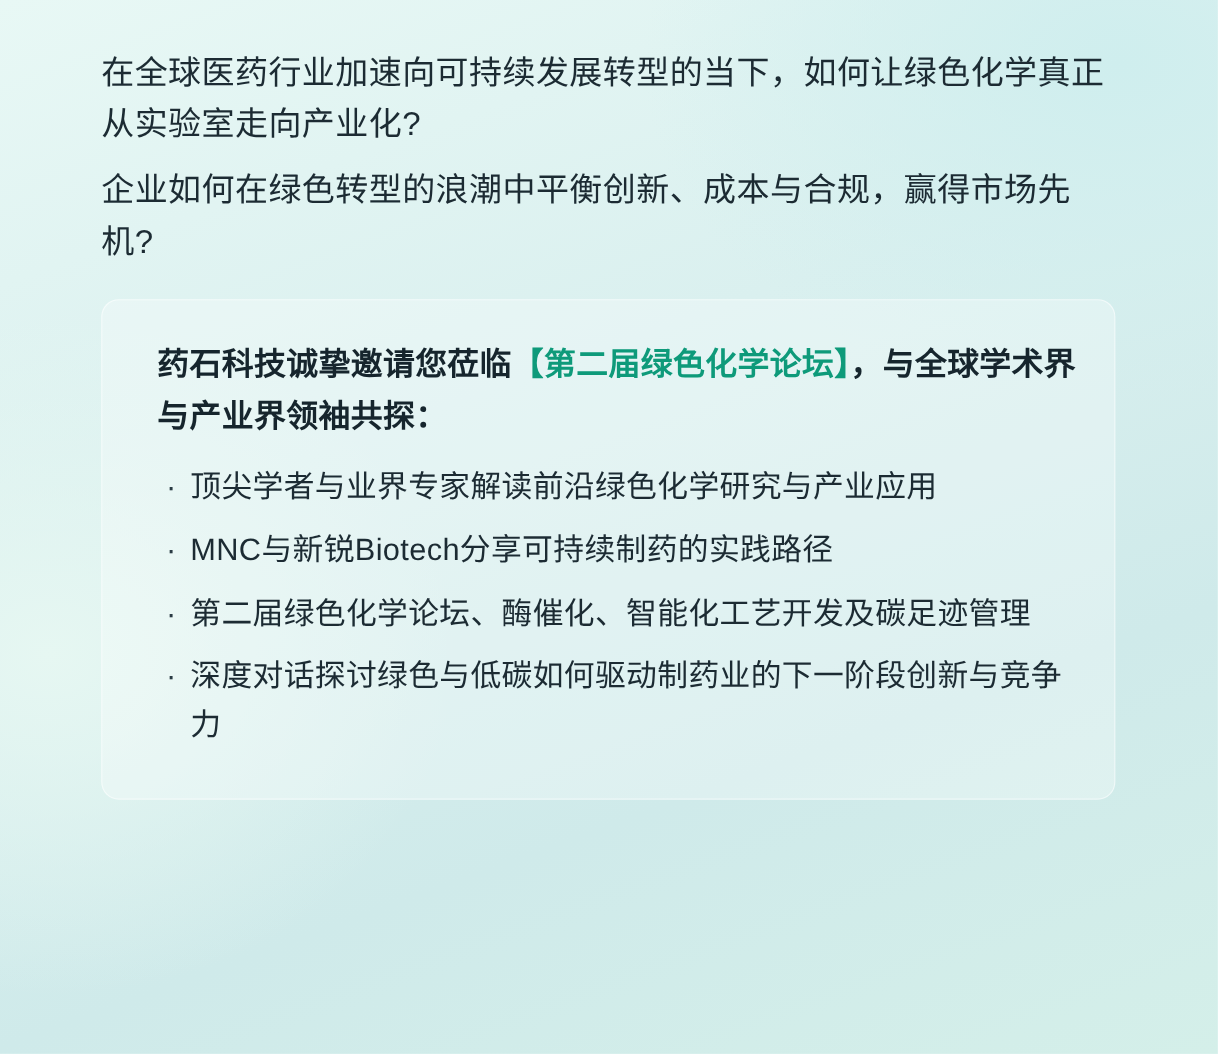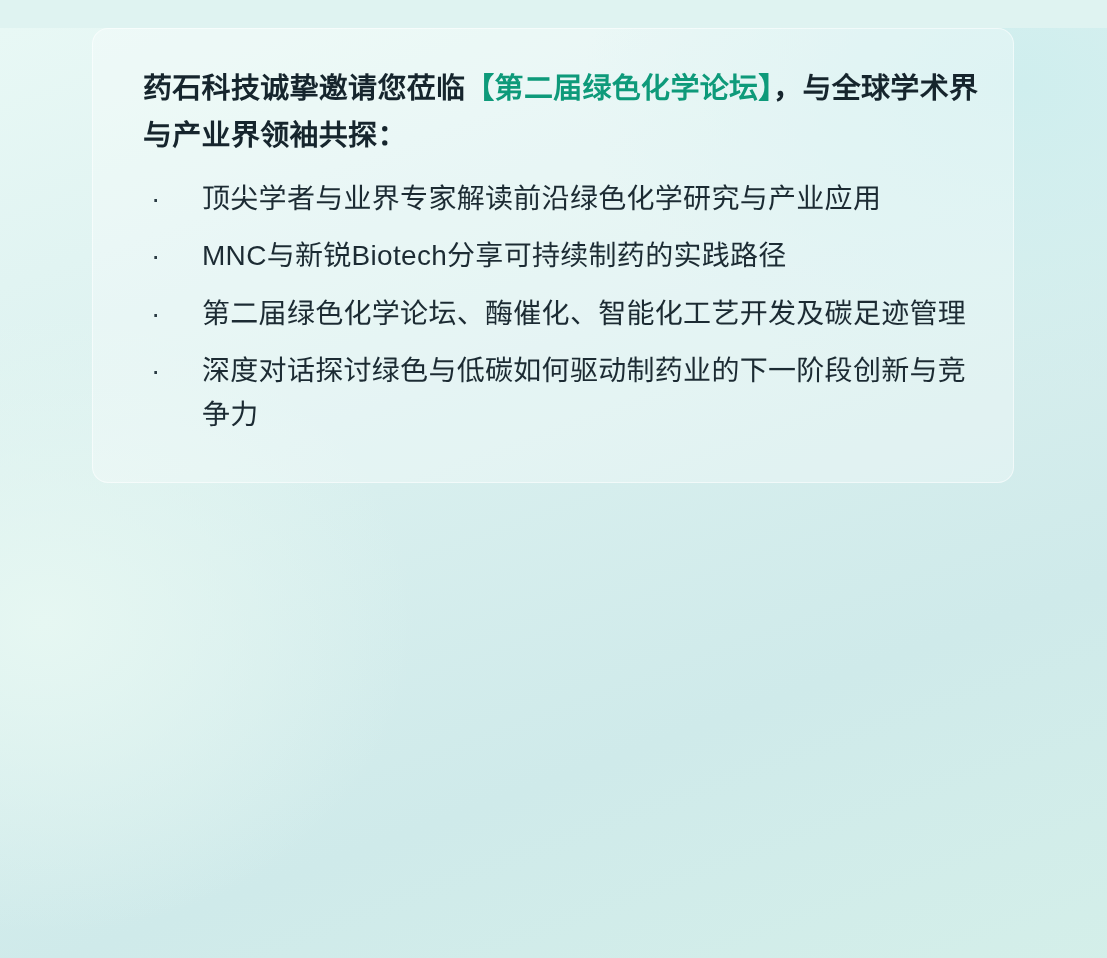--- a/index.html
+++ b/index.html
@@ -76,28 +76,31 @@
     width: 30px;
     font-size: 28px;
     line-height: 1.55;
     color: #2a3b44;
     text-align: left;
     padding-left: 8px;
     box-sizing: border-box;
   }
   .point-text {
     flex: 1 1 auto;
-    margin-left: 29px;
   }
 </style>
 </head>
 <body>
 
 <div class="page">
 
+  <section class="intro">
+    <p>在全球医药行业加速向可持续发展转型的当下，如何让绿色化学真正从实验室走向产业化?</p>
+    <p>企业如何在绿色转型的浪潮中平衡创新、成本与合规，赢得市场先机?</p>
+  </section>
 
   <section class="card">
     <h2 class="card-heading"><span>药石科技诚挚邀请您莅临</span><span class="accent">【第二届绿色化学论坛】</span><span>，与全球学术界与产业界领袖共探：</span></h2>
 
     <ul class="points">
       <li>
         <span class="bullet">·</span>
         <span class="point-text">顶尖学者与业界专家解读前沿绿色化学研究与产业应用</span>
       </li>
       <li>

